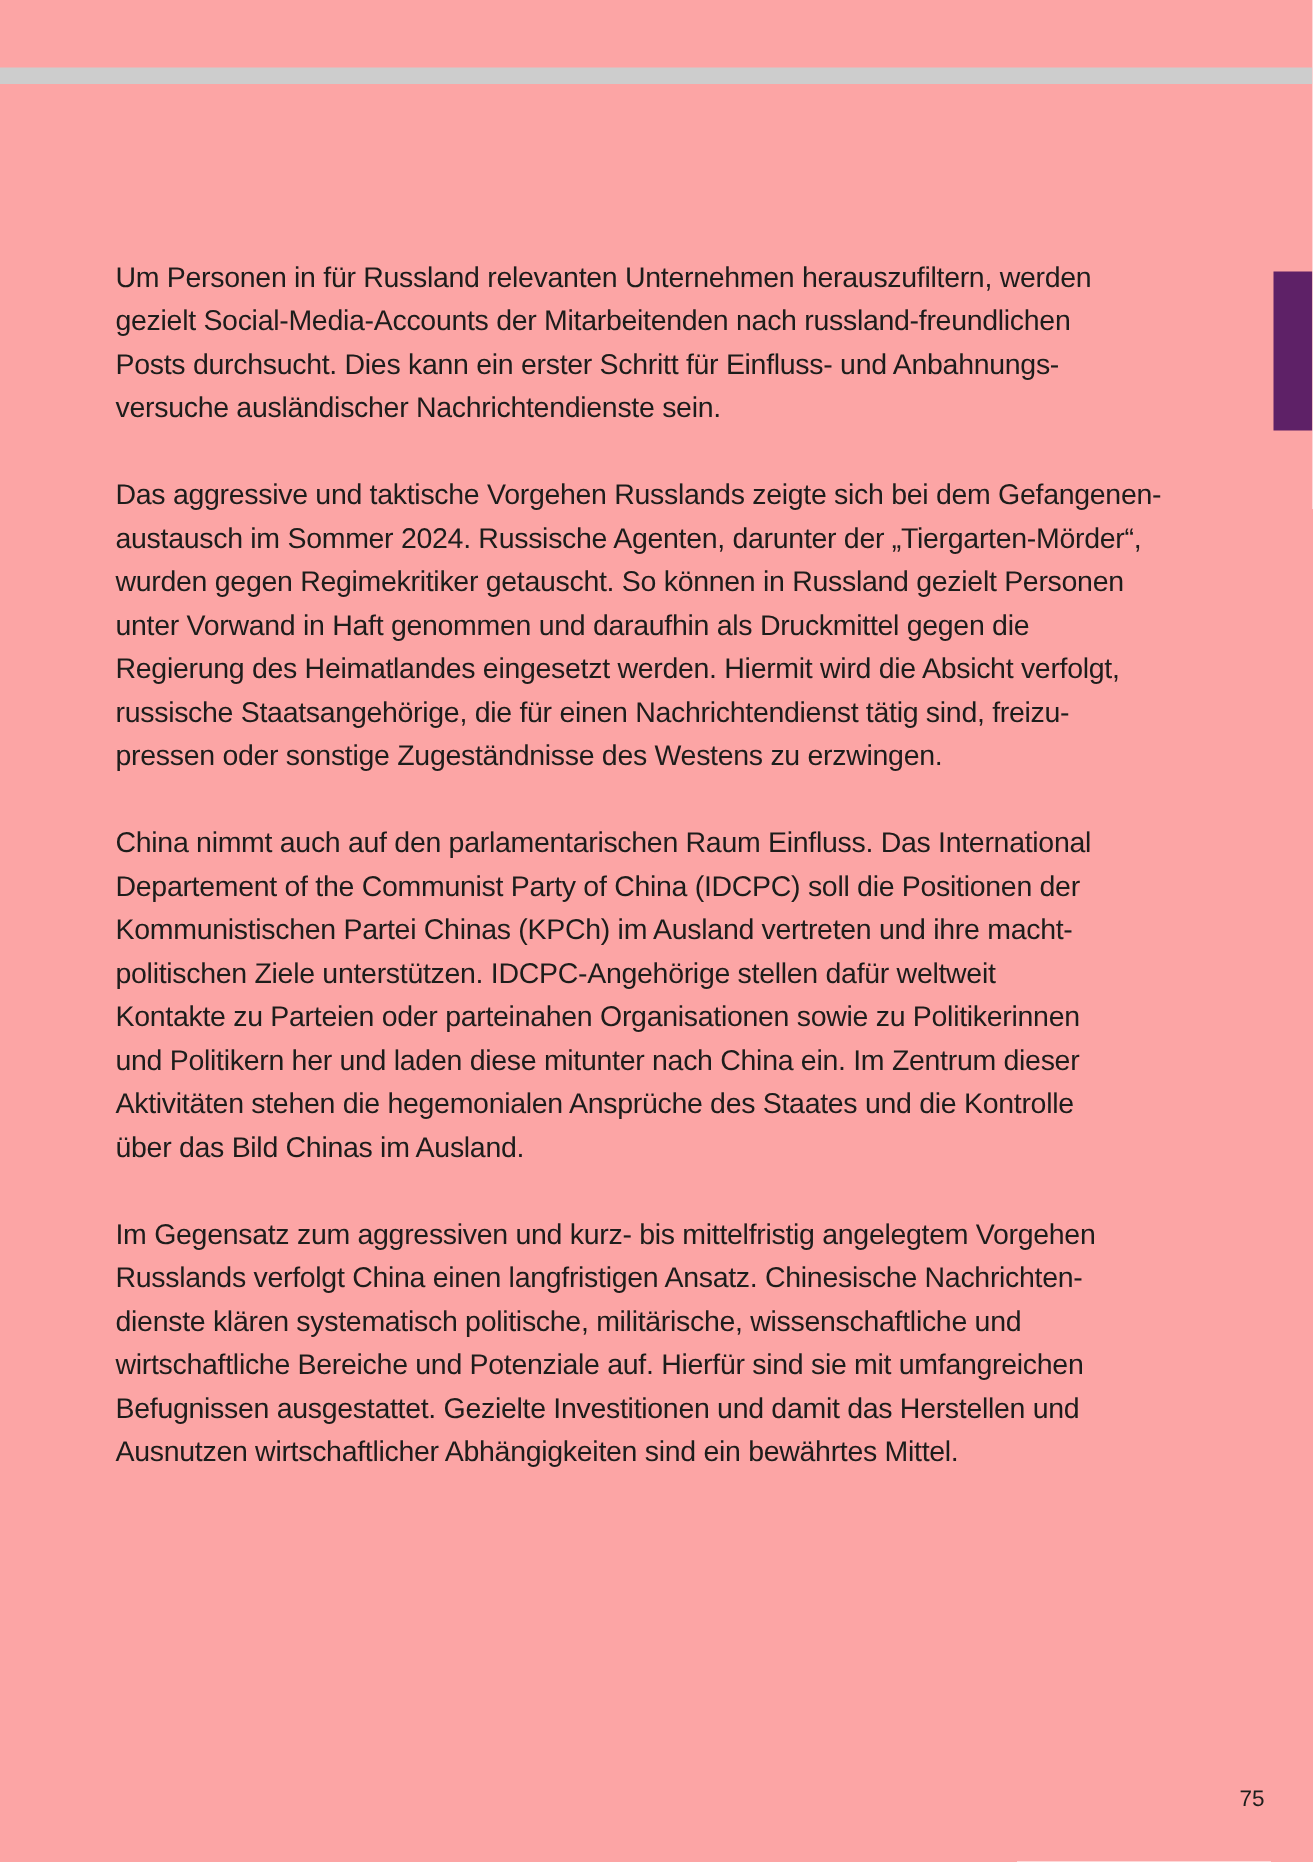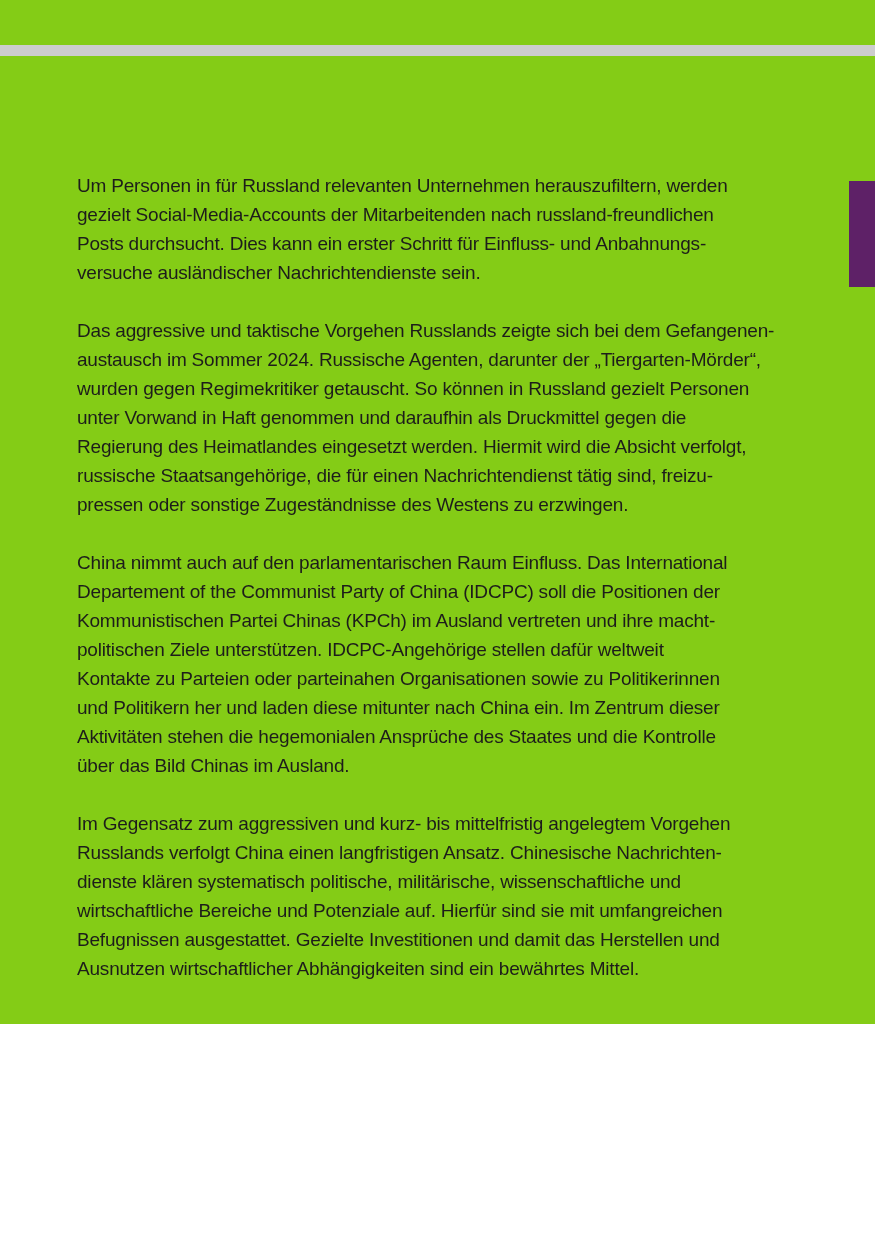--- a/index.html
+++ b/index.html
@@ -4,22 +4,22 @@
 <title>Seite 75</title>
 <style>
   html, body {
     margin: 0;
     padding: 0;
     background: #ffffff;
   }
   .page {
     position: relative;
     width: 875px;
-    height: 1024px;
-    background: #84cc16;
+    height: 1241px;
+    background: #fca5a5;
     overflow: hidden;
     font-family: "Liberation Sans", sans-serif;
   }
   .topbar {
     position: absolute;
     top: 45px;
     left: 0;
     width: 875px;
     height: 11px;
     background: #cdcdcd;

